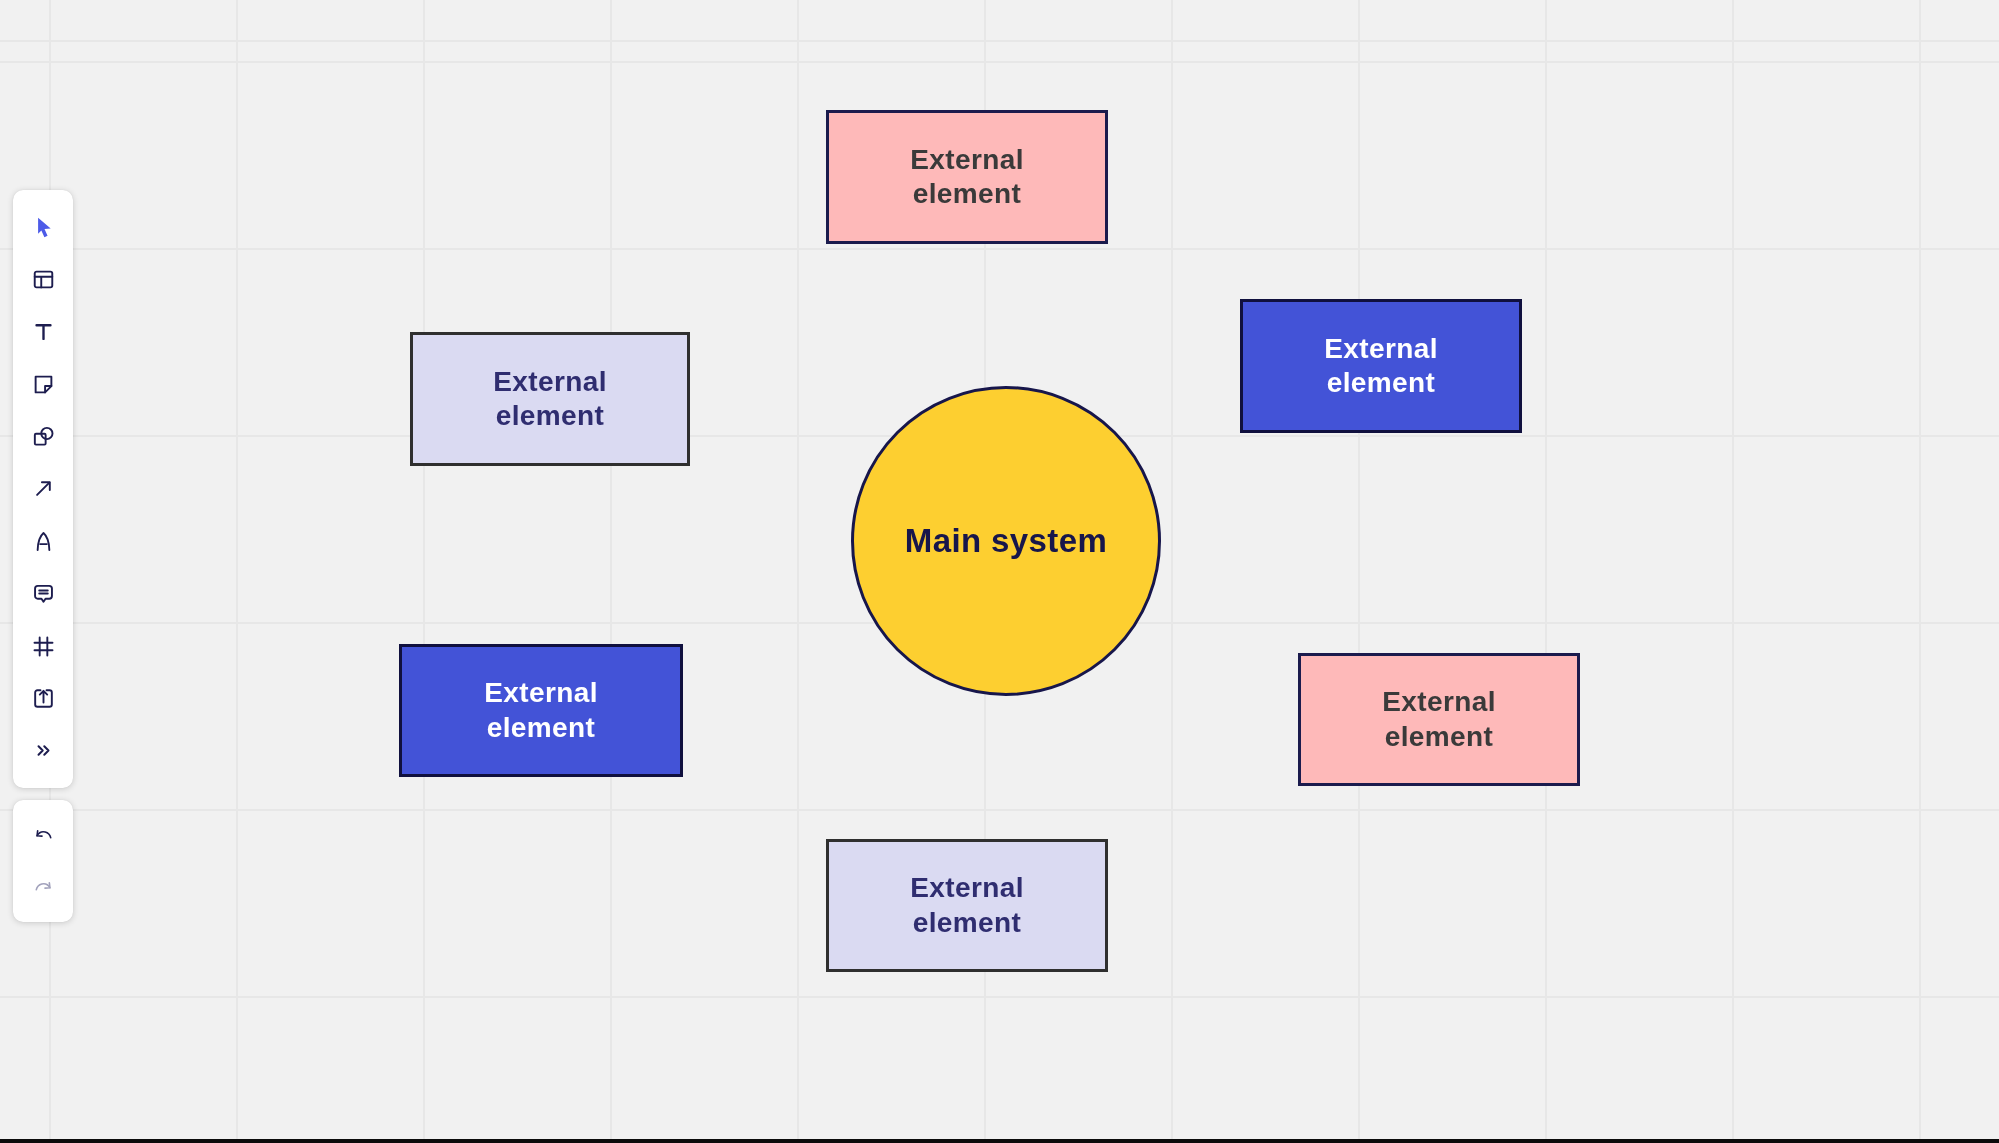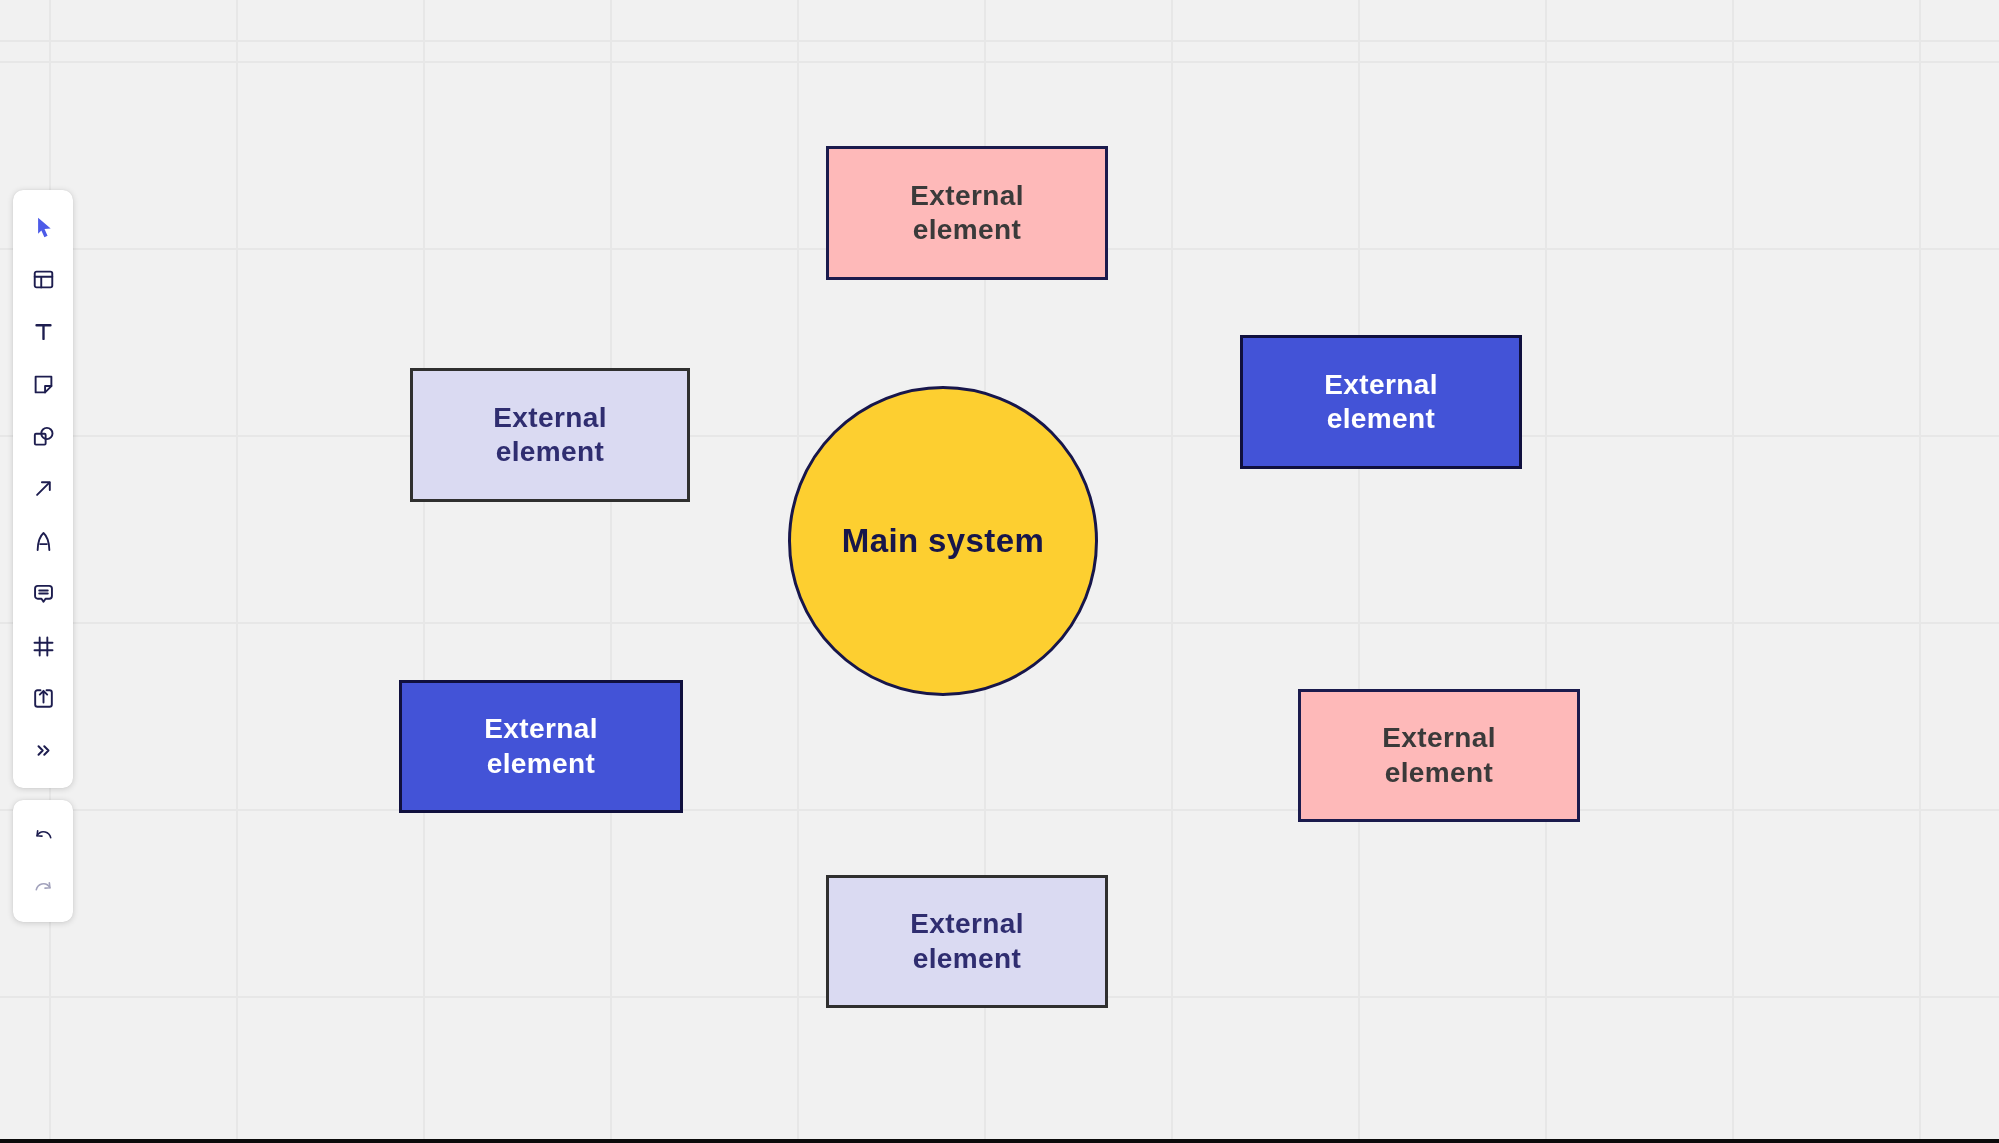--- a/index.html
+++ b/index.html
@@ -34,21 +34,21 @@
   .icon{display:flex;align-items:center;justify-content:center;}
   .icon svg{width:27px;height:27px;fill:none;stroke:currentColor;stroke-width:1.7;stroke-linecap:round;stroke-linejoin:round;}
   .icon.small svg{width:23px;height:23px;}
   
   .node{
     position:absolute;box-sizing:border-box;
     display:flex;align-items:center;justify-content:center;
     text-align:center;font-weight:bold;letter-spacing:.4px;
     cursor:pointer;
   }
-  .node.rect{border-width:3px;border-style:solid;font-size:28px;line-height:1.22;margin-top:36px;}
+  .node.rect{border-width:3px;border-style:solid;font-size:28px;line-height:1.22;}
   .node.rect .label{max-width:180px;}
   .node.circle{border-width:3px;border-style:solid;border-radius:50%;font-size:33px;}
   .node.circle .label{white-space:nowrap;}
   
   #bottom-edge{position:absolute;left:0;bottom:0;width:100%;height:4px;background:#0b0b0b;}
 </style>
 </head>
 <body>
 
 <div id="stage">
@@ -150,21 +150,21 @@
       <button class="tool-btn disabled">
         <span class="icon small">
           <svg viewBox="0 0 24 24">
             <path d="M18.6 12.2C17 9.2 13.6 7.5 10.2 8.3c-2.9.7-5 2.9-5.7 5.9"></path>
             <path d="M18.1 7.2l.6 5.1-5.1.4"></path>
           </svg>
         </span>
       </button>
     </div>
   <div id="nodes-layer">
-      <div class="node circle" style="left: 788px; top: 386px; width: 310px; height: 310px; background: rgb(253, 207, 48); border-color: rgb(23, 22, 75); color: rgb(23, 22, 75);">
+      <div class="node circle" style="left: 851px; top: 386px; width: 310px; height: 310px; background: rgb(253, 207, 48); border-color: rgb(23, 22, 75); color: rgb(23, 22, 75);">
         <span class="label">Main system</span>
       </div>
       <div class="node rect" style="left: 826px; top: 110px; width: 282px; height: 134px; background: rgb(254, 185, 185); border-color: rgb(27, 27, 77); color: rgb(58, 58, 58);">
         <span class="label">External element</span>
       </div>
       <div class="node rect" style="left: 410px; top: 332px; width: 280px; height: 134px; background: rgb(218, 218, 242); border-color: rgb(47, 47, 47); color: rgb(47, 45, 112);">
         <span class="label">External element</span>
       </div>
       <div class="node rect" style="left: 1240px; top: 299px; width: 282px; height: 134px; background: rgb(67, 83, 215); border-color: rgb(16, 16, 62); color: rgb(255, 255, 255);">
         <span class="label">External element</span>

